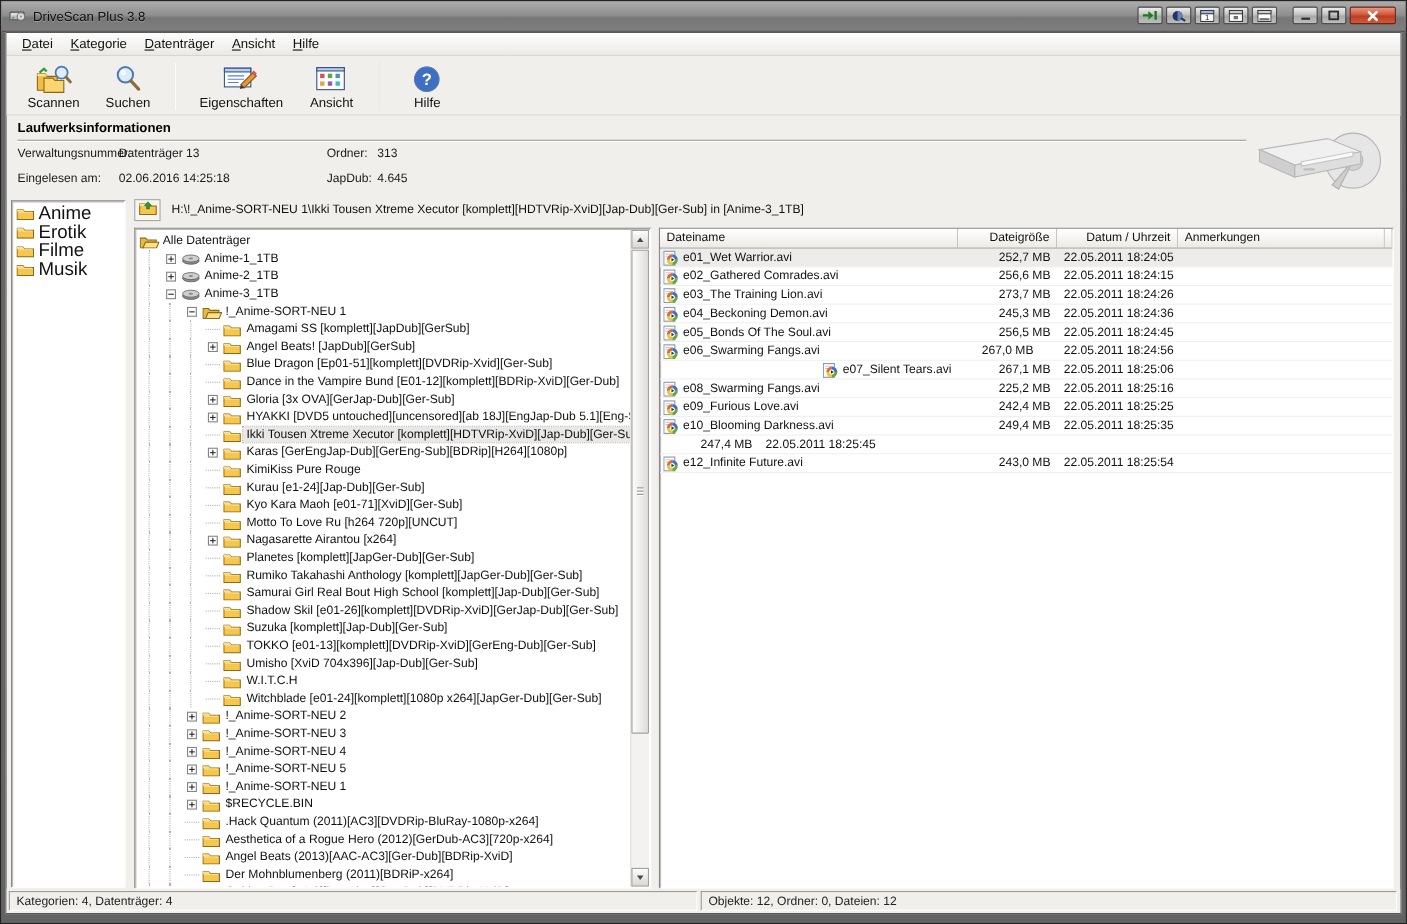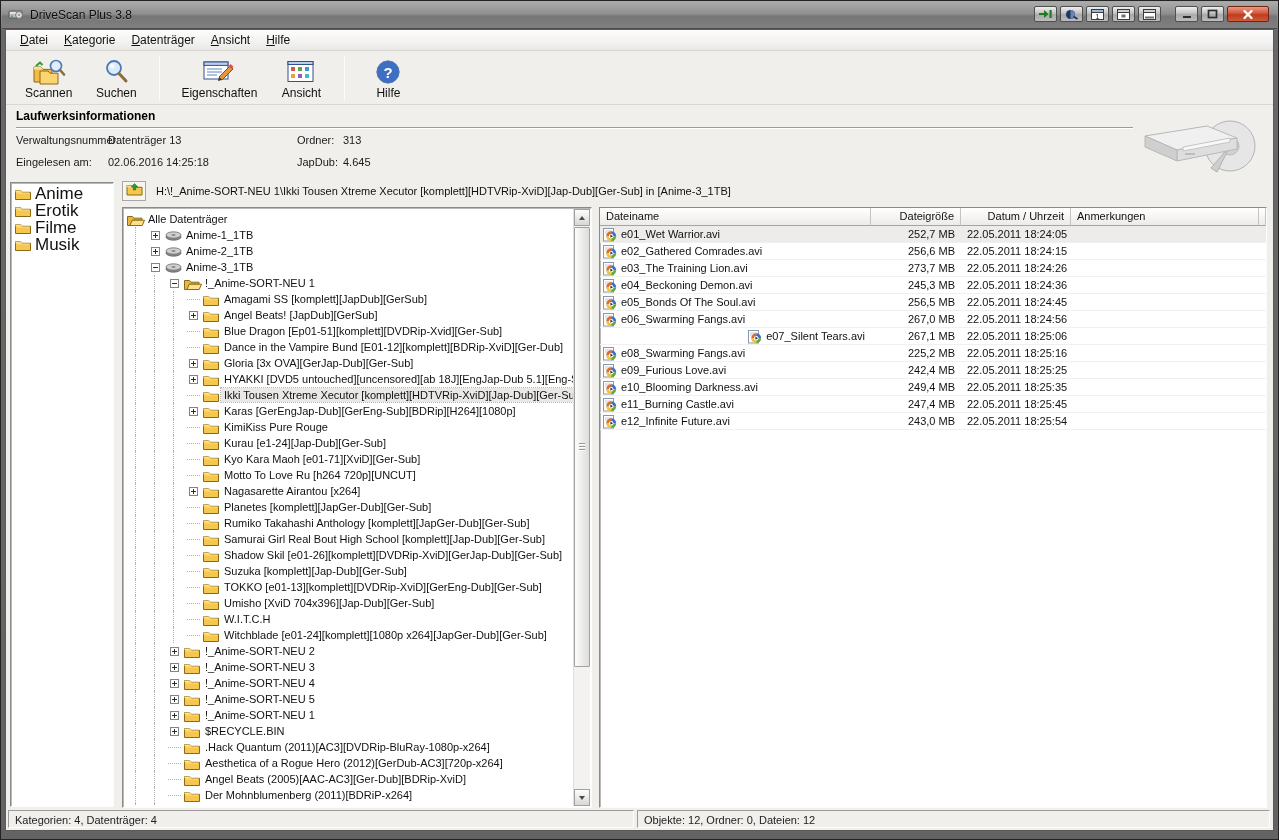--- a/index.html
+++ b/index.html
@@ -870,21 +870,21 @@
             <span class="slot">
               <span class="stub"></span>
             </span>
             <span class="ticon">
               <svg width="16" height="13">
                 <path d="M0.5 3.5h5.2l1.6 1.8H15.5V12.5H0.5z" fill="#f7c64d" stroke="#8a6a14"></path>
                 <path d="M0.5 3.5h5.2l1.6 1.8H0.5z" fill="#fde096"></path>
                 <path d="M1.5 6h13" stroke="#fbe08e" stroke-width="1"></path>
               </svg>
             </span>
-            <span class="tlabel">Angel Beats (2005)[AAC-AC3][Ger-Dub][BDRip-XviD]</span>
+            <span class="tlabel">Angel Beats (2013)[AAC-AC3][Ger-Dub][BDRip-XviD]</span>
           </div>
           <div class="trow">
             <span class="guide"></span>
             <span class="guide"></span>
             <span class="slot">
               <span class="stub"></span>
             </span>
             <span class="ticon">
               <svg width="16" height="13">
                 <path d="M0.5 3.5h5.2l1.6 1.8H15.5V12.5H0.5z" fill="#f7c64d" stroke="#8a6a14"></path>
@@ -1055,21 +1055,21 @@
                     <path d="M0 0L5 0A5 5 0 0 1 0 5Z" fill="#64a83c"></path>
                     <path d="M0 0L0 5A5 5 0 0 1 -5 0Z" fill="#e8c53a"></path>
                     <path d="M0 0L-5 0A5 5 0 0 1 0 -5Z" fill="#e06a2b"></path>
                     <circle r="2.3" fill="#fff"></circle>
                     <path d="M-0.8 -1.6L1.8 0L-0.8 1.6Z" fill="#333"></path>
                   </g>
                 </svg>
               </span>
               <span>e06_Swarming Fangs.avi</span>
             </div>
-            <div class="fcell right" style="width: 90px;">267,0 MB</div>
+            <div class="fcell right" style="width: 90px; text-align: center;">267,0 MB</div>
             <div class="fcell right" style="width: 110px;">22.05.2011 18:24:56</div>
             <div class="fcell" style="width: 188px;"></div>
           </div>
           <div class="frow">
             <div class="fcell name" style="width: 271px; justify-content: flex-end;">
               <span style="display: flex;">
                 <svg width="14" height="15">
                   <rect x="0.5" y="1.5" width="10" height="12.5" fill="#fff" stroke="#8a97ab"></rect>
                   <path d="M2 4h7M2 6h7" stroke="#c3ccd8"></path>
                   <g transform="translate(8.2,9.2)">
@@ -1148,37 +1148,20 @@
                   </g>
                 </svg>
               </span>
               <span>e10_Blooming Darkness.avi</span>
             </div>
             <div class="fcell right" style="width: 90px;">249,4 MB</div>
             <div class="fcell right" style="width: 110px;">22.05.2011 18:25:35</div>
             <div class="fcell" style="width: 188px;"></div>
           </div>
           <div class="frow">
-            <div class="fcell name" style="width: 271px;">
-              <span style="display: flex;">
-                <svg width="14" height="15">
-                  <rect x="0.5" y="1.5" width="10" height="12.5" fill="#fff" stroke="#8a97ab"></rect>
-                  <path d="M2 4h7M2 6h7" stroke="#c3ccd8"></path>
-                  <g transform="translate(8.2,9.2)">
-                    <path d="M0 0L0 -5A5 5 0 0 1 5 0Z" fill="#3f6fc4"></path>
-                    <path d="M0 0L5 0A5 5 0 0 1 0 5Z" fill="#64a83c"></path>
-                    <path d="M0 0L0 5A5 5 0 0 1 -5 0Z" fill="#e8c53a"></path>
-                    <path d="M0 0L-5 0A5 5 0 0 1 0 -5Z" fill="#e06a2b"></path>
-                    <circle r="2.3" fill="#fff"></circle>
-                    <path d="M-0.8 -1.6L1.8 0L-0.8 1.6Z" fill="#333"></path>
-                  </g>
-                </svg>
-              </span>
-              <span>e11_Burning Castle.avi</span>
-            </div>
             <div class="fcell right" style="width: 90px;">247,4 MB</div>
             <div class="fcell right" style="width: 110px;">22.05.2011 18:25:45</div>
             <div class="fcell" style="width: 188px;"></div>
           </div>
           <div class="frow">
             <div class="fcell name" style="width: 271px;">
               <span style="display: flex;">
                 <svg width="14" height="15">
                   <rect x="0.5" y="1.5" width="10" height="12.5" fill="#fff" stroke="#8a97ab"></rect>
                   <path d="M2 4h7M2 6h7" stroke="#c3ccd8"></path>

